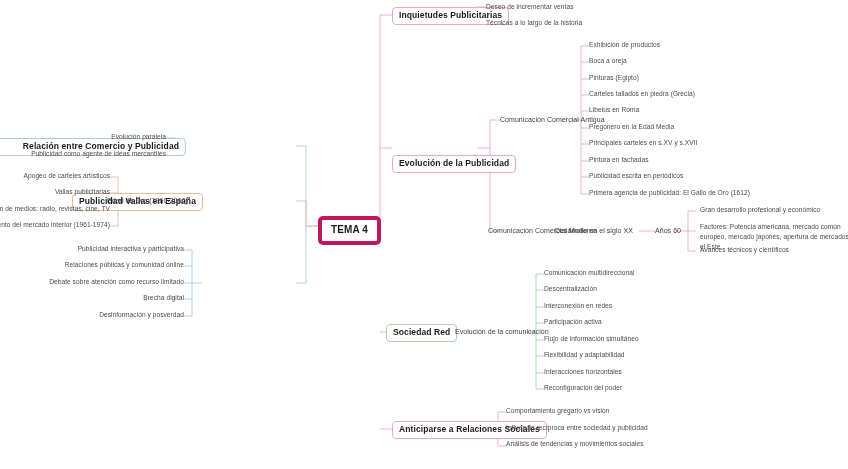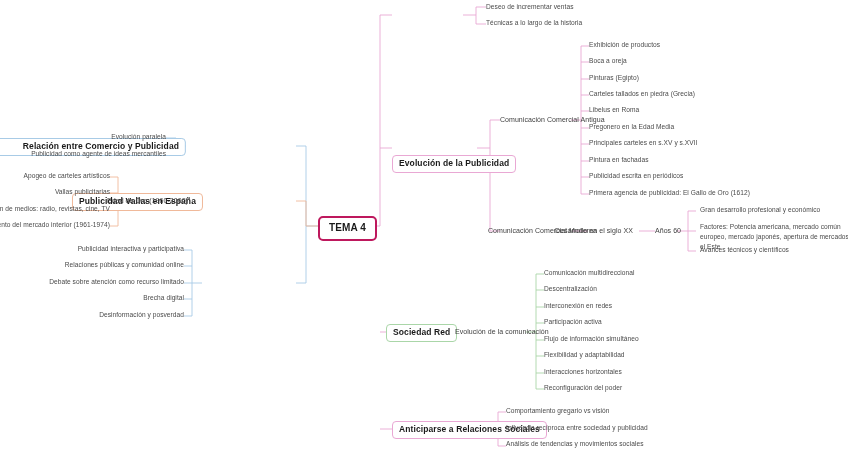--- a/index.html
+++ b/index.html
@@ -24,21 +24,21 @@
     border:1px solid #999;
     border-radius:4px;
     background:#fff;
     padding:3px 6px 4px 6px;
     font-size:8.5px;
     font-weight:bold;
     color:#1a1a1a;
     letter-spacing:0.1px;
   }
   .root{
-    border:2px solid #be185d;
+    border:4px solid #be185d;
     border-radius:5px;
     font-size:10px;
     padding:5px 9px 6px 9px;
     box-shadow:0 0 0 0 #fff;
   }
   .b-blue{border-color:#a8cbe6;}
   .b-orange{border-color:#f0b99a;}
   .b-green{border-color:#aad6a8;}
   .b-pink{border-color:#e9a8d4;}
 
@@ -161,20 +161,23 @@
         <path d="M118,226 H110"></path>
       </g>
 
     </g>
   </svg>
 
   <div class="node boxed root" style="left:318px;top:216px;">
     <span>TEMA 4</span>
   </div>
 
+  <div class="node boxed b-pink" style="left:392px;top:7px;">
+    <span>Inquietudes Publicitarias</span>
+  </div>
   <div class="node plain" style="left:486px;top:4px;">
     <span>Deseo de incrementar ventas</span>
   </div>
   <div class="node plain" style="left:486px;top:20px;">
     <span>Técnicas a lo largo de la historia</span>
   </div>
 
   <div class="node boxed b-pink" style="left:392px;top:155px;">
     <span>Evolución de la Publicidad</span>
   </div>

